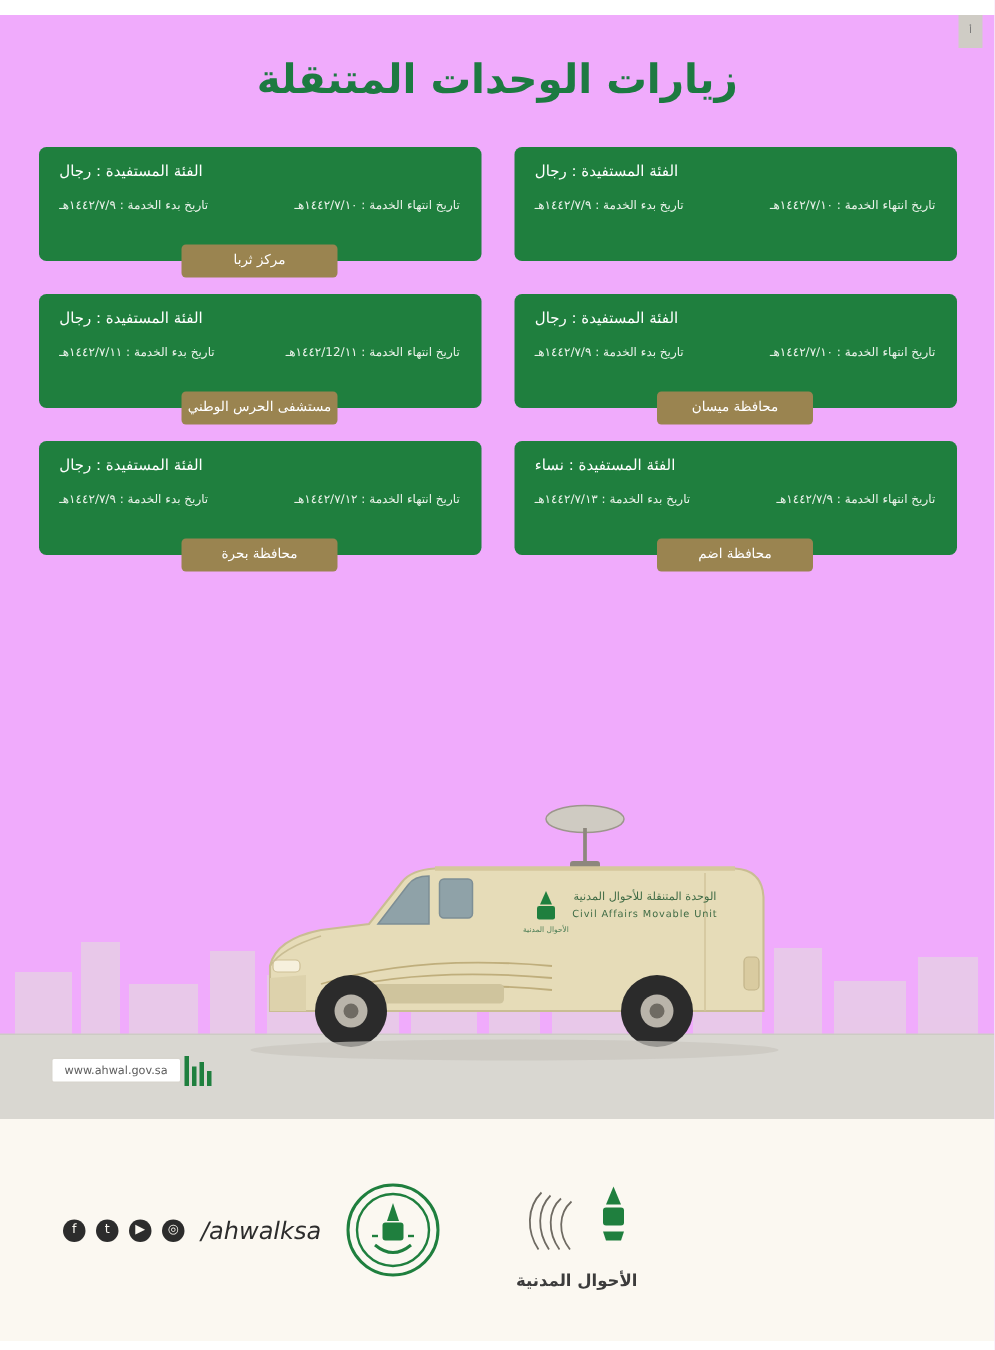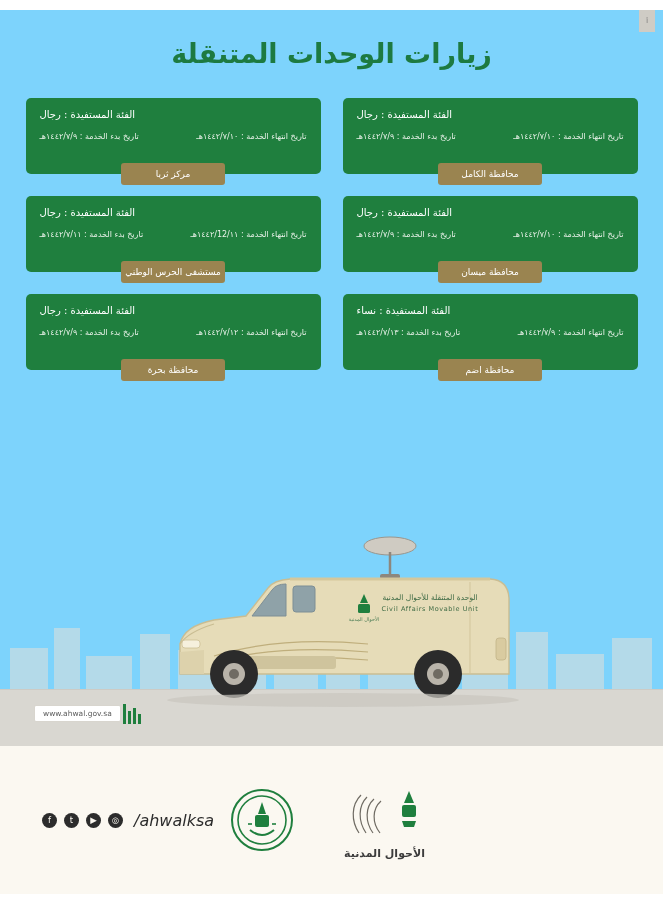--- a/index.html
+++ b/index.html
@@ -16,21 +16,21 @@
     display: flex;
     flex-direction: column;
   }
   
   .frame-top { height: 10px; background: #ffffff; }
   .frame-bottom { height: 6px; background: #ffffff; }
 
   .body-area {
     position: relative;
     flex: 1;
-    background: #7dd3fc;
+    background: #f0abfc;
     overflow: hidden;
   }
 
   .corner-tag {
     position: absolute;
     top: 0; right: 8px;
     width: 16px; height: 22px;
     background: #cfccc5;
     color: #6b6b6b;
     font-size: 6px;
@@ -231,21 +231,20 @@
     </div>
 
     <div class="cards">
 
       <div class="card">
         <div class="card-row1">الفئة المستفيدة : رجال</div>
         <div class="card-row2">
           <span>تاريخ انتهاء الخدمة : ١٤٤٢/٧/١٠هـ</span>
           <span>تاريخ بدء الخدمة : ١٤٤٢/٧/٩هـ</span>
         </div>
-        <div class="pill">محافظة الكامل</div>
       </div>
 
       <div class="card">
         <div class="card-row1">الفئة المستفيدة : رجال</div>
         <div class="card-row2">
           <span>تاريخ انتهاء الخدمة : ١٤٤٢/٧/١٠هـ</span>
           <span>تاريخ بدء الخدمة : ١٤٤٢/٧/٩هـ</span>
         </div>
         <div class="pill">مركز ثربا</div>
       </div>

